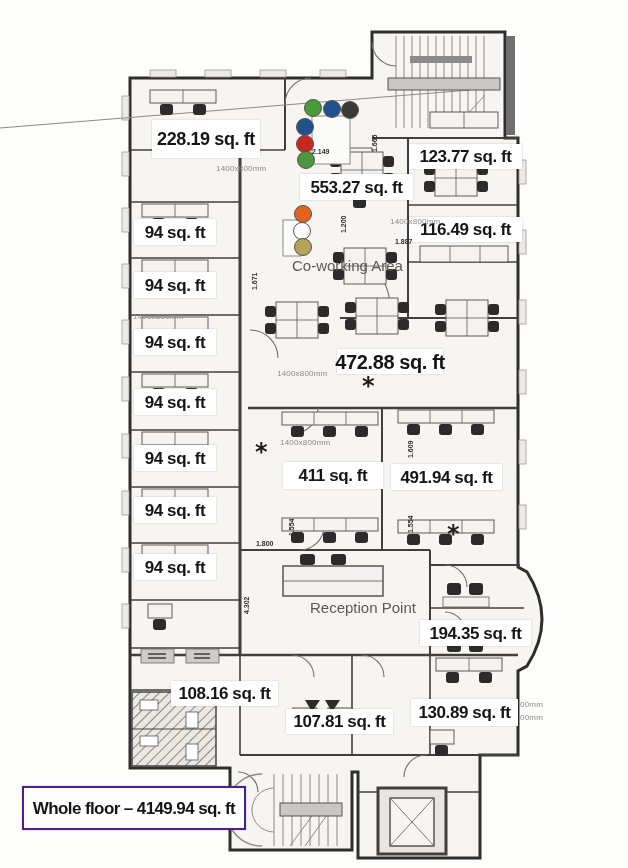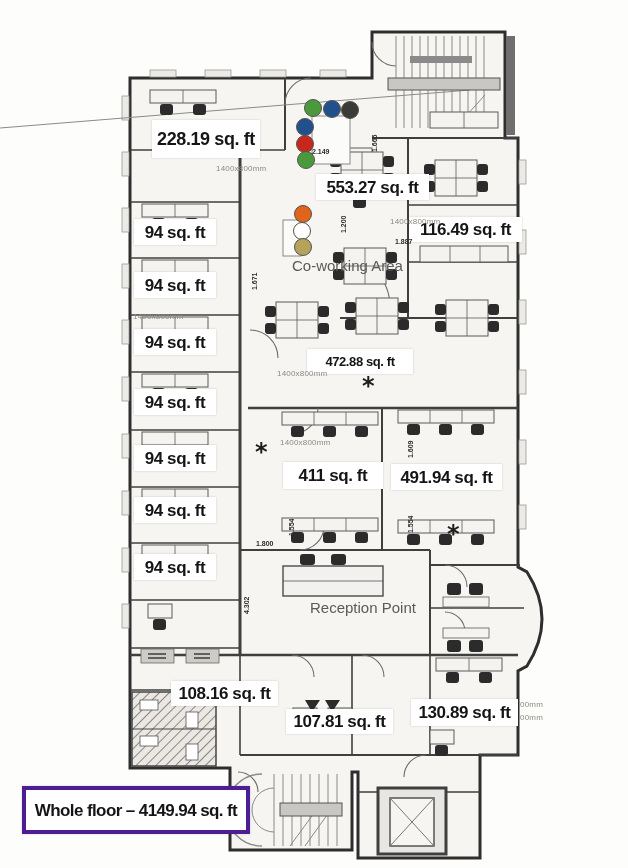--- a/index.html
+++ b/index.html
@@ -3,21 +3,21 @@
 <meta charset="utf-8">
 <style>
   html,body{margin:0;padding:0;background:#ffffff;}
   .canvas{position:relative;width:628px;height:868px;overflow:hidden;
           background:#fdfdfc;font-family:"Liberation Sans",sans-serif;}
   .canvas > svg{position:absolute;left:0;top:0;}
   #labels-layer{position:absolute;left:0;top:0;width:628px;height:868px;padding-left:20px;}
   .area-label{position:absolute;display:flex;align-items:center;justify-content:center;
       background:#ffffff;color:#151515;font-weight:700;white-space:nowrap;
       letter-spacing:-0.4px;box-shadow:0 0 2px rgba(0,0,0,.18);line-height:1;}
-  .summary-label{border:4px solid #4c1d95;letter-spacing:-0.6px;}
+  .summary-label{border:2px solid #4c1d95;letter-spacing:-0.6px;}
   .dim-label{position:absolute;font-size:7px;font-weight:700;color:#2d2d2d;white-space:nowrap;line-height:1;}
   .dim-label.vert{transform:rotate(-90deg);transform-origin:left top;}
   .note-label{position:absolute;font-size:8px;color:#8d8a84;white-space:nowrap;line-height:1;letter-spacing:0.2px;}
   .room-note{position:absolute;font-size:15px;color:#5c5a56;white-space:nowrap;line-height:1;margin-left:22px;}
   .star{position:absolute;font-size:24px;font-weight:700;color:#1d1d1d;line-height:1;
         font-family:"DejaVu Sans",sans-serif;}
 </style>
 </head>
 <body>
 
@@ -259,32 +259,34 @@
     <circle cx="306" cy="160" r="8.5" fill="#4a9a3d"></circle>
     <rect x="283" y="220" width="18" height="36" fill="#fbfbfa" stroke="#888"></rect>
     <circle cx="303" cy="214" r="8.5" fill="#e0641c"></circle>
     <circle cx="302" cy="231" r="8.5" fill="#ffffff"></circle>
     <circle cx="303" cy="247" r="8.5" fill="#b5a35c"></circle>
   </g>
 </svg>
 
 <div id="labels-layer">
       <div class="area-label" style="left: 152px; top: 120px; width: 108px; height: 38px; font-size: 18px;">228.19 sq. ft</div>
-      <div class="area-label" style="left: 316px; top: 174px; width: 113px; height: 26px; font-size: 17px;">553.27 sq. ft</div>
+      <div class="area-label" style="left: 300px; top: 174px; width: 113px; height: 26px; font-size: 17px;">553.27 sq. ft</div>
+      <div class="area-label" style="left: 409px; top: 144px; width: 113px; height: 25px; font-size: 17px;">123.77 sq. ft</div>
       <div class="area-label" style="left: 409px; top: 217px; width: 113px; height: 25px; font-size: 17px;">116.49 sq. ft</div>
       <div class="area-label" style="left: 134px; top: 219px; width: 82px; height: 26px; font-size: 17px;">94 sq. ft</div>
       <div class="area-label" style="left: 134px; top: 272px; width: 82px; height: 26px; font-size: 17px;">94 sq. ft</div>
       <div class="area-label" style="left: 134px; top: 329px; width: 82px; height: 26px; font-size: 17px;">94 sq. ft</div>
       <div class="area-label" style="left: 134px; top: 389px; width: 82px; height: 26px; font-size: 17px;">94 sq. ft</div>
       <div class="area-label" style="left: 134px; top: 445px; width: 82px; height: 26px; font-size: 17px;">94 sq. ft</div>
       <div class="area-label" style="left: 134px; top: 497px; width: 82px; height: 26px; font-size: 17px;">94 sq. ft</div>
       <div class="area-label" style="left: 134px; top: 554px; width: 82px; height: 26px; font-size: 17px;">94 sq. ft</div>
-      <div class="area-label" style="left: 307px; top: 349px; width: 106px; height: 25px; font-size: 13px;">472.88 sq. ft</div>
+      <div class="area-label" style="left: 337px; top: 349px; width: 106px; height: 25px; font-size: 20px;">472.88 sq. ft</div>
       <div class="area-label" style="left: 283px; top: 462px; width: 100px; height: 27px; font-size: 17px;">411 sq. ft</div>
       <div class="area-label" style="left: 391px; top: 464px; width: 111px; height: 26px; font-size: 17px;">491.94 sq. ft</div>
+      <div class="area-label" style="left: 420px; top: 620px; width: 111px; height: 26px; font-size: 17px;">194.35 sq. ft</div>
       <div class="area-label" style="left: 171px; top: 681px; width: 107px; height: 25px; font-size: 17px;">108.16 sq. ft</div>
       <div class="area-label" style="left: 286px; top: 681px; width: 107px; height: 25px; font-size: 17px; margin-top: 28px;">107.81 sq. ft</div>
       <div class="area-label" style="left: 411px; top: 699px; width: 107px; height: 27px; font-size: 17px;">130.89 sq. ft</div>
       <div class="area-label summary-label" style="left: 22px; top: 786px; width: 220px; height: 40px; font-size: 17px;">Whole floor – 4149.94 sq. ft</div>
       <div class="dim-label" style="left: 312px; top: 148px;">2.149</div>
       <div class="dim-label vert" style="left: 371px; top: 152px;">1.665</div>
       <div class="dim-label vert" style="left: 340px; top: 233px;">1.200</div>
       <div class="dim-label" style="left: 395px; top: 238px;">1.887</div>
       <div class="dim-label vert" style="left: 251px; top: 290px;">1.671</div>
       <div class="dim-label" style="left: 256px; top: 540px;">1.800</div>

